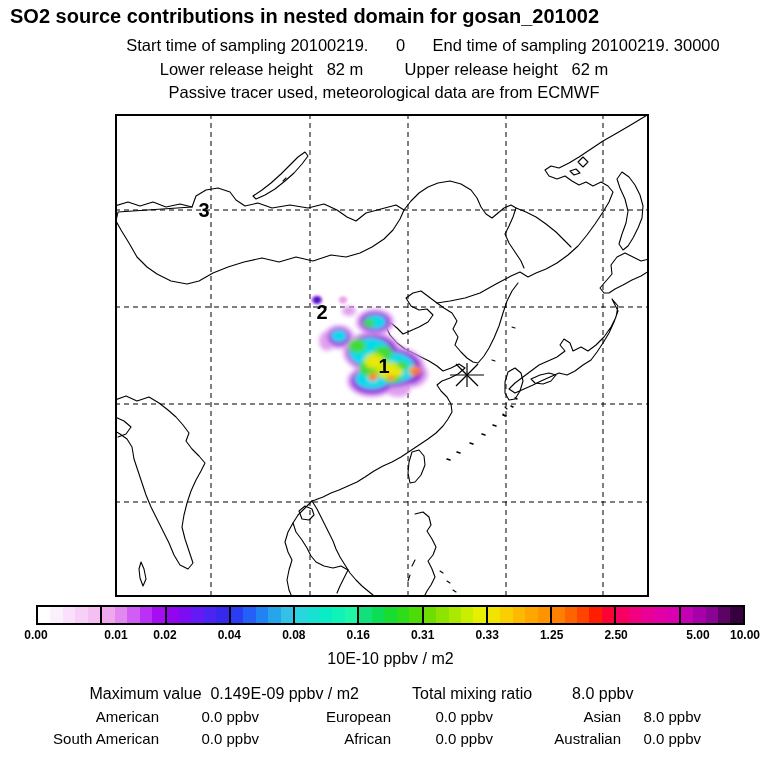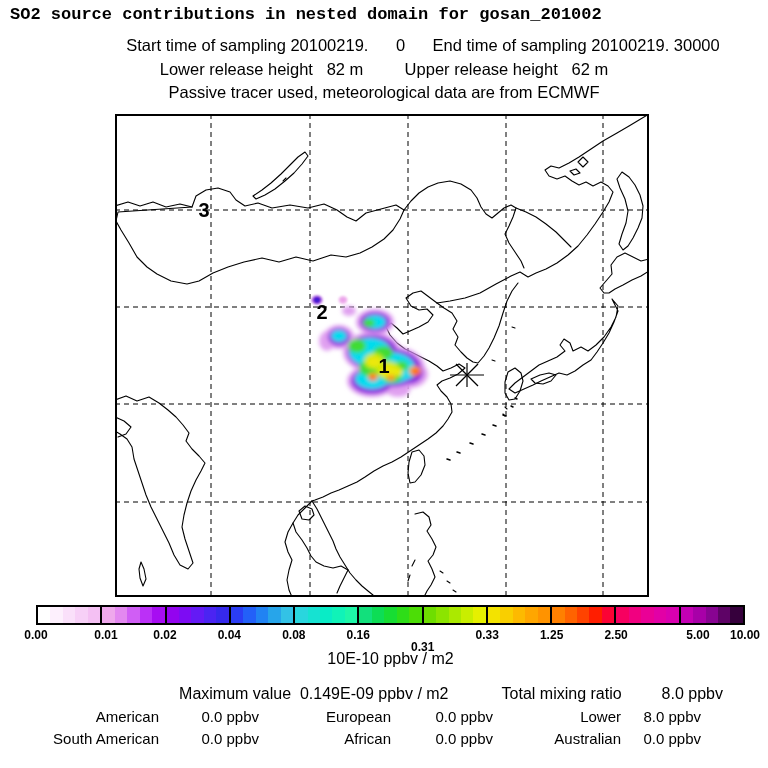--- a/index.html
+++ b/index.html
@@ -1,30 +1,30 @@
 <!DOCTYPE html>
 <html><head>
 <meta charset="utf-8">
 <style>
   html,body{margin:0;padding:0;background:#fff;}
   .page{position:relative;width:768px;height:768px;background:#ffffff;overflow:hidden;
         font-family:"Liberation Sans", sans-serif;color:#000;}
-  .title{position:absolute;left:10px;top:5px;font-size:17px;font-weight:bold;white-space:pre;font-family:Liberation Mono, monospace;}
+  .title{position:absolute;left:10px;top:5px;font-size:20px;font-weight:bold;white-space:pre;}
   .cline{position:absolute;left:0;width:768px;text-align:center;white-space:pre;font-size:16.5px;}
   .l2{top:36px;margin-left:39px;} .l3{top:60px;} .l4{top:83px;}
   .mapwrap{position:absolute;left:0;top:0;}
   .cbar{position:absolute;left:36px;top:605px;width:709px;height:20px;
         border:2px solid #000;box-sizing:border-box;display:flex;}
   .seg{flex:1;display:flex;border-left:2px solid #000;}
   .seg:first-child{border-left:none;}
   .cell{flex:1;height:100%;}
   .ticks{position:absolute;left:0;top:628px;width:768px;height:20px;}
   .tick{position:absolute;transform:translateX(-50%);font-size:12px;font-weight:bold;white-space:pre;}
   .units{position:absolute;left:36px;top:650px;width:709px;text-align:center;font-size:16px;white-space:pre;}
-  .statline{position:absolute;left:0;top:685px;width:723px;text-align:right;font-size:16px;white-space:pre;}
+  .statline{position:absolute;left:0;top:685px;width:723px;text-align:center;font-size:16px;white-space:pre;}
   .statgrid{position:absolute;left:47px;top:708px;display:grid;
             grid-template-columns:112px 100px 132px 102px 128px 80px;
             grid-auto-rows:22px;font-size:15px;}
   .statgrid span{text-align:right;white-space:pre;}
 </style>
 </head>
 <body>
 
 <div class="page">
 
@@ -247,41 +247,41 @@
       <div class="seg">
         <div class="cell" style="background: rgb(196, 0, 180);"></div>
         <div class="cell" style="background: rgb(168, 0, 168);"></div>
         <div class="cell" style="background: rgb(136, 4, 146);"></div>
         <div class="cell" style="background: rgb(94, 3, 102);"></div>
         <div class="cell" style="background: rgb(54, 0, 60);"></div>
       </div>
     </div>
   <div class="ticks" id="cbticks">
       <span class="tick" style="left: 36px;">0.00</span>
-      <span class="tick" style="left: 106px;">0.01</span>
+      <span class="tick" style="left: 116px;">0.01</span>
       <span class="tick" style="left: 164.909px;">0.02</span>
       <span class="tick" style="left: 229.364px;">0.04</span>
       <span class="tick" style="left: 293.818px; text-align: right;">0.08</span>
       <span class="tick" style="left: 358.273px;">0.16</span>
-      <span class="tick" style="left: 422.727px; margin-top: 12px;">0.31</span>
+      <span class="tick" style="left: 422.727px;">0.31</span>
       <span class="tick" style="left: 487.182px;">0.33</span>
       <span class="tick" style="left: 551.636px;">1.25</span>
       <span class="tick" style="left: 616.091px;">2.50</span>
       <span class="tick" style="left: 698px;">5.00</span>
       <span class="tick" style="left: 745px;">10.00</span>
     </div>
   <div class="units">10E-10 ppbv / m2</div>
 
   <div class="statline">Maximum value  0.149E-09 ppbv / m2            Total mixing ratio         8.0 ppbv</div>
   <div class="statgrid" id="statgrid">
       <span>American</span>
       <span>0.0 ppbv</span>
       <span>European</span>
       <span>0.0 ppbv</span>
-      <span>Lower</span>
+      <span>Asian</span>
       <span>8.0 ppbv</span>
       <span>South American</span>
       <span>0.0 ppbv</span>
       <span>African</span>
       <span>0.0 ppbv</span>
       <span>Australian</span>
       <span>0.0 ppbv</span>
     </div>
 
 </div>

